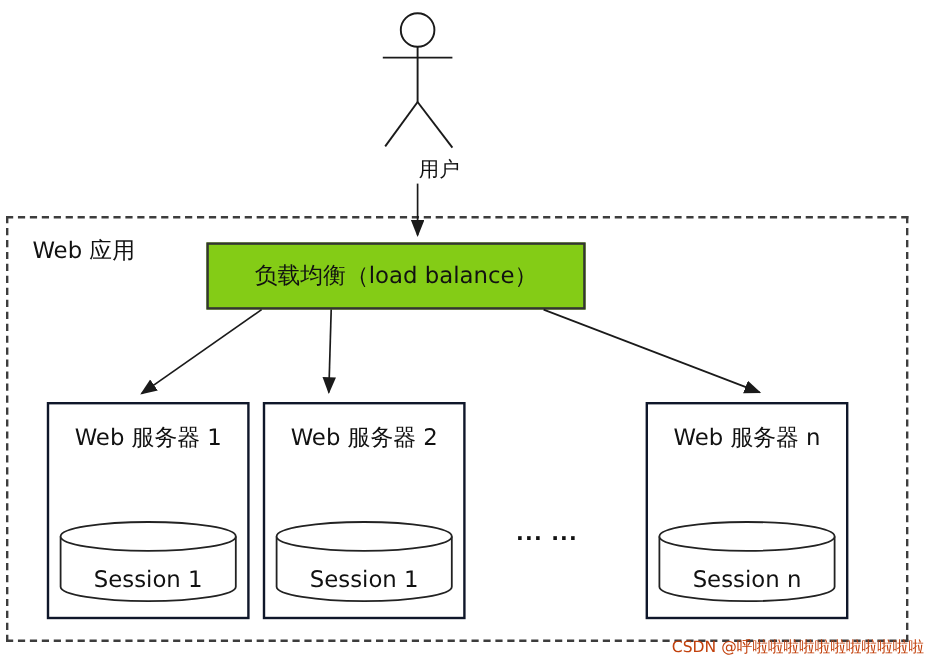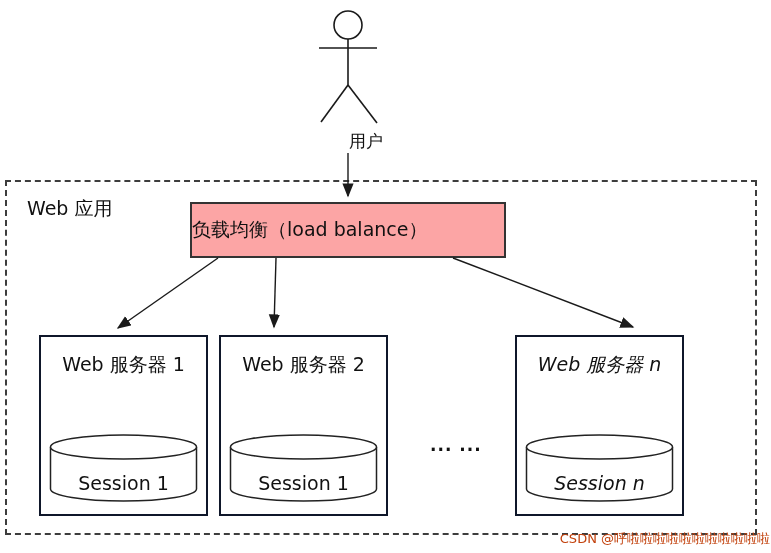--- a/index.html
+++ b/index.html
@@ -29,28 +29,28 @@
   }
   .web-app-label {
     position: absolute;
     left: 27px; top: 196px;
     font-size: 19px;
     z-index: 2;
     white-space: nowrap;
   }
   .lb-box {
     position: absolute;
-    left: 190px; top: 202px;
+    left: 172px; top: 202px;
     width: 316px; height: 56px;
     border: 2px solid #333333;
-    background: #fca5a5;
+    background: #84cc16;
     box-sizing: border-box;
     display: flex;
     align-items: center;
-    justify-content: flex-start;
+    justify-content: center;
     font-size: 19px;
     z-index: 2;
     white-space: nowrap;
   }
   .user-label {
     position: absolute;
     left: 313px; top: 130px;
     width: 70px;
     text-align: right;
     font-size: 17px;
@@ -60,21 +60,21 @@
     position: absolute;
     top: 335px;
     width: 169px; height: 181px;
     border: 2px solid #0f172a;
     background: #ffffff;
     box-sizing: border-box;
     z-index: 2;
   }
   .server-box.s1 { left: 39px; }
   .server-box.s2 { left: 219px; }
-  .server-box.sn { left: 515px; font-style: italic; }
+  .server-box.sn { left: 538px; }
   .server-title {
     margin-top: 15px;
     text-align: center;
     font-size: 19px;
     white-space: nowrap;
   }
   .cylinder {
     position: absolute;
     left: 8px; bottom: 12px;
     width: 149px; height: 68px;

